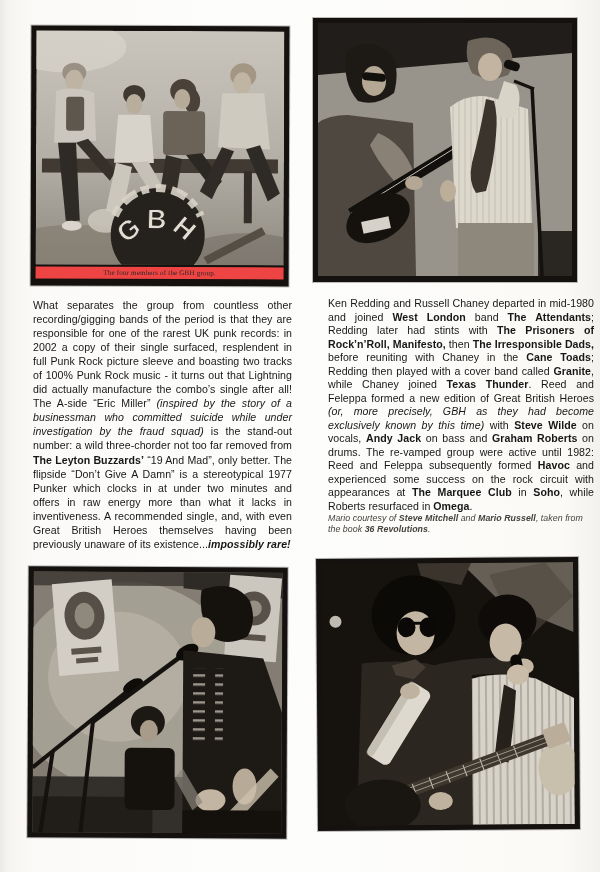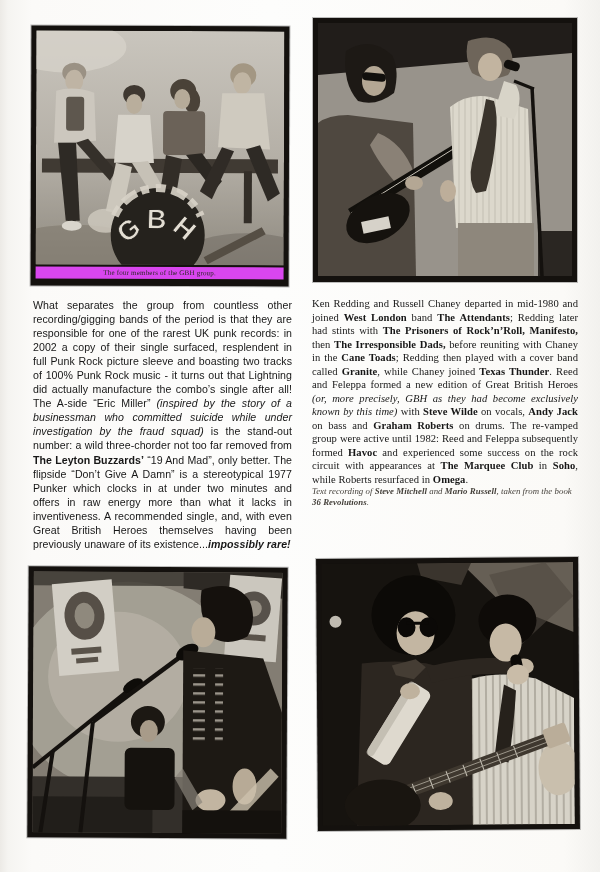--- a/index.html
+++ b/index.html
@@ -7,21 +7,21 @@
     position:relative;width:600px;height:872px;overflow:hidden;
     background:linear-gradient(90deg,#eceae6 0px,#f5f4f1 8px,#fbfaf8 32px,#fdfdfc 45%,#fbfaf7 94%,#f2f1ee 100%);
     font-family:"Liberation Sans",sans-serif;color:#1a1a1a;
   }
   .photo-frame{
     position:absolute;background:#14110e;padding:5px;box-sizing:border-box;
     box-shadow:0 0 0 1px rgba(0,0,0,.25);
   }
   .photo-frame svg{display:block;width:100%;}
   .caption-strip{
-    background:#d946ef;color:#2b2824;text-align:center;
+    background:#ef4444;color:#2b2824;text-align:center;
     font-family:"Liberation Serif",serif;font-size:7px;line-height:12px;height:12px;
     margin-top:2px;letter-spacing:.2px;overflow:hidden;
   }
   .col{
     position:absolute;text-align:justify;font-size:10.6px;line-height:14.05px;
     color:#171717;letter-spacing:.05px;
   }
   .col p{margin:0;}
   .b{font-weight:bold;}
   .i{font-style:italic;}
@@ -127,23 +127,23 @@
       <path d="M168 76 Q162 110 154 140 Q150 158 158 170 L168 168 Q176 140 178 112 Q180 92 176 78 Z" fill="#3a342c"></path>
       <ellipse cx="130" cy="168" rx="8" ry="11" fill="#bdae9a"></ellipse>
       <rect x="140" y="200" width="76" height="53" fill="#8e877c"></rect>
     </svg>
   </div>
 
   <div class="col" style="left:33px;top:298px;width:259px;">
     <p><span>What separates the group from countless other recording/gigging bands of the period is that they are responsible for one of the rarest UK punk records: in 2002 a copy of their single surfaced, resplendent in full Punk Rock picture sleeve and boasting two tracks of 100% Punk Rock music - it turns out that Lightning did actually manufacture the combo’s single after all! The A-side “Eric Miller” </span><span class="i">(inspired by the story of a businessman who committed suicide while under investigation by the fraud squad)</span><span> is the stand-out number: a wild three-chorder not too far removed from </span><span class="b">The Leyton Buzzards’</span><span> “19 And Mad”, only better. The flipside “Don’t Give A Damn” is a stereotypical 1977 Punker which clocks in at under two minutes and offers in raw energy more than what it lacks in inventiveness. A recommended single, and, with even Great British Heroes themselves having been previously unaware of its existence...</span><span class="b i">impossibly rare!</span></p>
   </div>
 
-  <div class="col" style="left:312px;top:297px;width:266px;line-height:13.5px;font-family:Liberation Serif, serif;">
+  <div class="col" style="left:328px;top:297px;width:266px;line-height:13.5px;">
     <p><span>Ken Redding and Russell Chaney departed in mid-1980 and joined </span><span class="b">West London</span><span> band </span><span class="b">The Attendants</span><span>; Redding later had stints with </span><span class="b">The Prisoners of Rock’n’Roll, Manifesto,</span><span> then </span><span class="b">The Irresponsible Dads,</span><span> before reuniting with Chaney in the </span><span class="b">Cane Toads</span><span>; Redding then played with a cover band called </span><span class="b">Granite</span><span>, while Chaney joined </span><span class="b">Texas Thunder</span><span>. Reed and Feleppa formed a new edition of Great British Heroes </span><span class="i">(or, more precisely, GBH as they had become exclusively known by this time)</span><span> with </span><span class="b">Steve Wilde</span><span> on vocals, </span><span class="b">Andy Jack</span><span> on bass and </span><span class="b">Graham Roberts</span><span> on drums. The re-vamped group were active until 1982: Reed and Feleppa subsequently formed </span><span class="b">Havoc</span><span> and experienced some success on the rock circuit with appearances at </span><span class="b">The Marquee Club</span><span> in </span><span class="b">Soho</span><span>, while Roberts resurfaced in </span><span class="b">Omega</span><span>.</span></p>
-    <p class="credit"><span class="i">Text recording of </span><span class="b i">Steve Mitchell</span><span class="i"> and </span><span class="b i">Mario Russell</span><span class="i">, taken from the book </span><span class="b i">36 Revolutions</span><span class="i">.</span></p>
+    <p class="credit"><span class="i">Mario courtesy of </span><span class="b i">Steve Mitchell</span><span class="i"> and </span><span class="b i">Mario Russell</span><span class="i">, taken from the book </span><span class="b i">36 Revolutions</span><span class="i">.</span></p>
   </div>
 
   <div class="photo-frame" style="left:28px;top:567px;width:259px;height:271px;transform:rotate(.3deg);">
     <svg viewBox="0 0 249 261" style="height:261px" preserveAspectRatio="none">
       <defs>
         <pattern id="dashH3" width="30" height="9" patternUnits="userSpaceOnUse">
           <rect x="2" y="3" width="20" height="2.5" fill="#9a948a"></rect>
         </pattern>
       </defs>
       <rect width="249" height="261" fill="#837d73"></rect>

